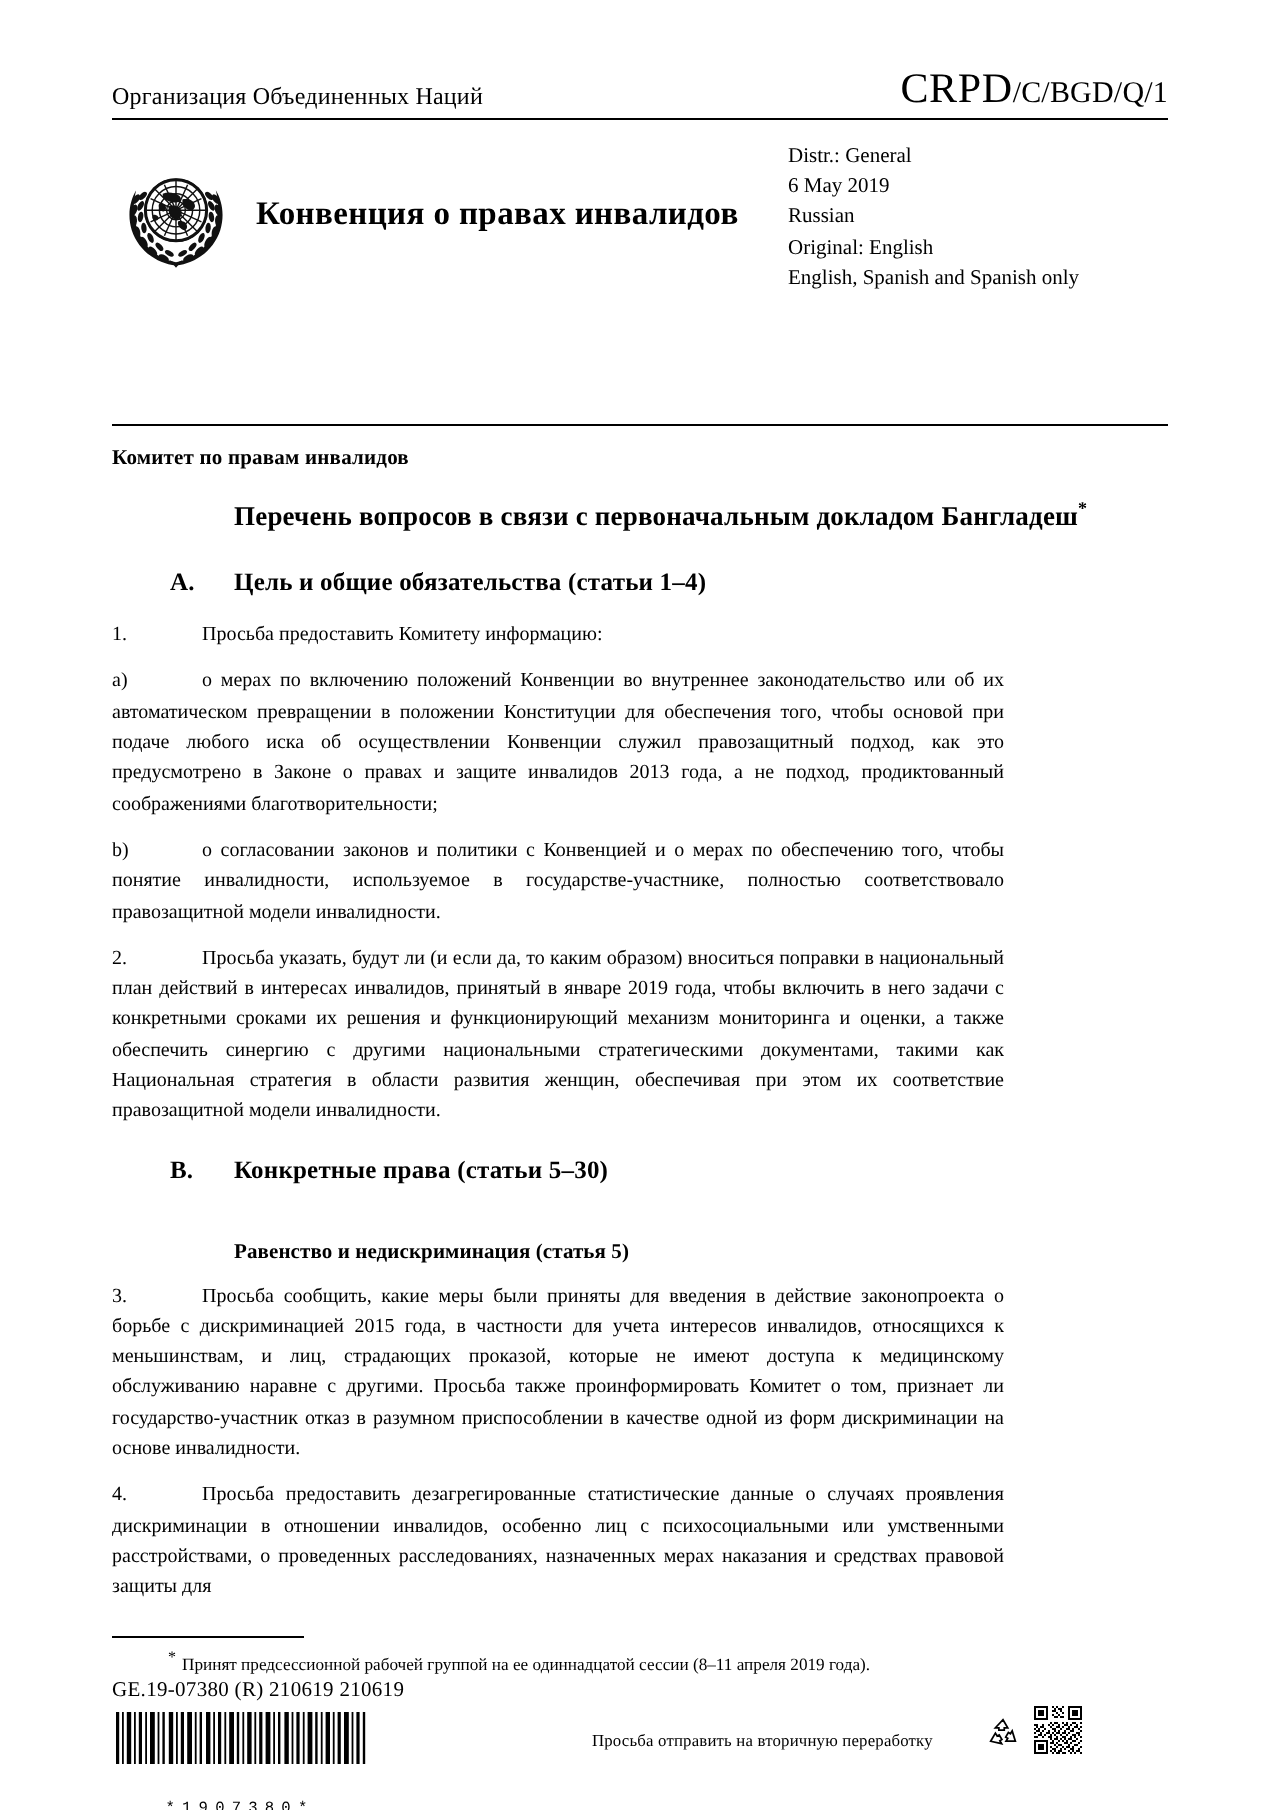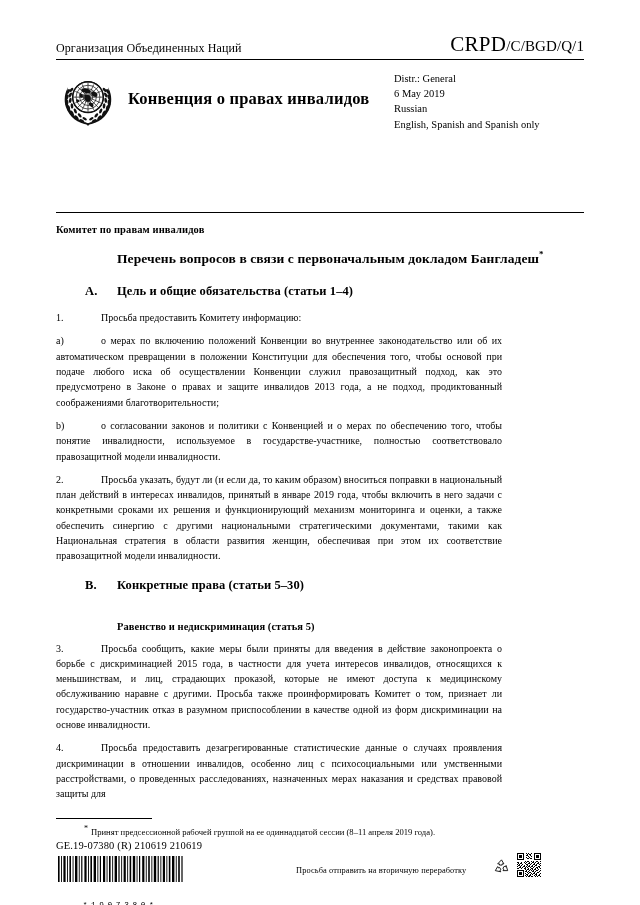--- a/index.html
+++ b/index.html
@@ -341,20 +341,21 @@
         </g>
       </svg>
     </div>
 
     <div class="conv-title">Конвенция о правах инвалидов</div>
 
     <div class="distr">
       <div>Distr.: General</div>
       <div>6 May 2019</div>
       <div>Russian</div>
+      <div>Original: English</div>
       <div>English, Spanish and Spanish only</div>
     </div>
   </div>
 
   <div class="rule-sep"></div>
 
   <div class="committee">Комитет по правам инвалидов</div>
 
   <div class="content">
 

